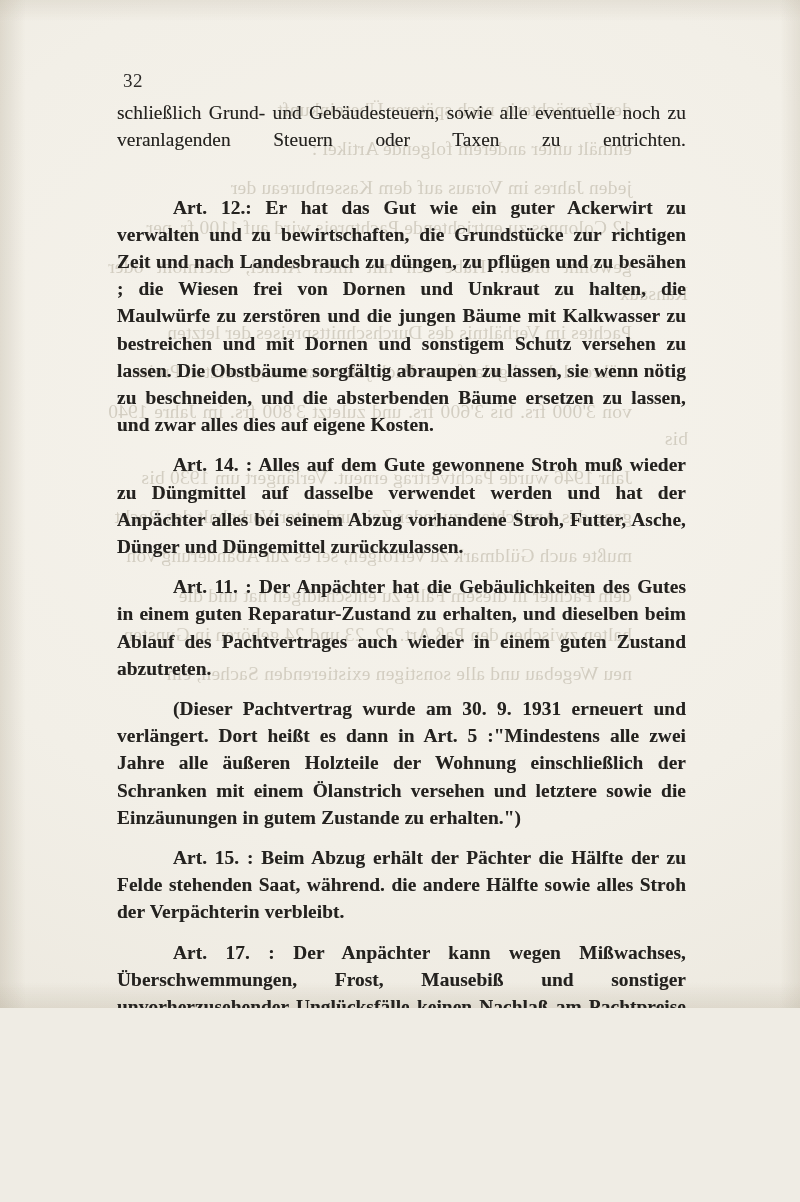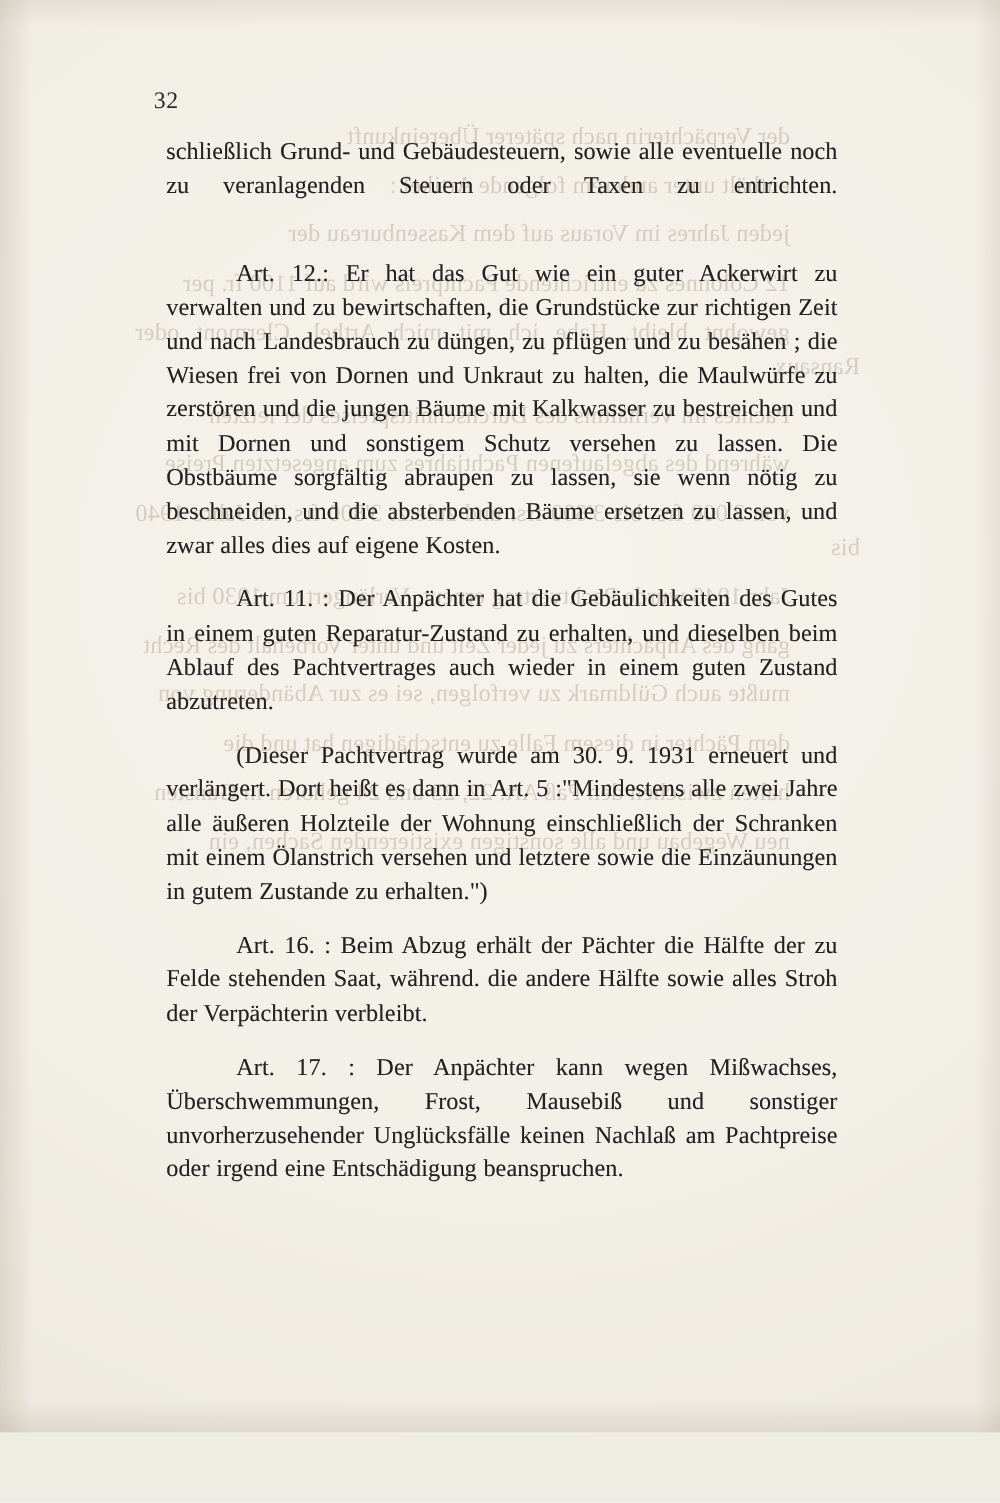--- a/index.html
+++ b/index.html
@@ -11,21 +11,21 @@
     height: 1202px;
     background: #efece4;
     font-family: "Liberation Serif", "DejaVu Serif", serif;
     overflow: hidden;
   }
 
   
   #page {
     position: relative;
     width: 800px;
-    height: 1146px;
+    height: 1008px;
     background:
       radial-gradient(ellipse 120% 80% at 50% 40%, #f6f3ec 0%, #f2efe7 55%, #ebe7dd 100%);
     box-sizing: border-box;
     overflow: hidden;
   }
   
   #page::after {
     content: "";
     position: absolute;
     inset: 0;
@@ -73,35 +73,36 @@
 
   .folio {
     font-size: 19px;
     color: #2c2a28;
     margin: 0 0 7px 6px;
     line-height: 22px;
     letter-spacing: .5px;
   }
 
   .para {
-    margin: 16px;
+    margin: 0;
     font-size: 19.4px;
     line-height: 27.2px;
     color: #24221f;
     text-align: justify;
     text-justify: inter-word;
     letter-spacing: .05px;
     word-spacing: .4px;
     -webkit-font-smoothing: antialiased;
   }
   .para + .para {
     margin-top: 13px;
   }
   .para.indent {
     text-indent: 56px;
+    font-weight: bold;
   }
   
   .para.lastline-justify:after {
     content: "";
     display: inline-block;
     width: 100%;
   }
 
   
   .para {
@@ -132,24 +133,25 @@
 
   <div id="content">
 
     <div class="folio">32</div>
 
     <p class="para lastline-justify">schließlich Grund- und Gebäudesteuern, sowie alle eventuelle noch zu veranlagenden Steuern oder Taxen zu entrichten.</p>
 
     <p class="para indent">Art. 12.: Er hat das Gut wie ein guter Ackerwirt zu verwalten und zu bewirtschaften, die Grundstücke zur richtigen Zeit und nach Landesbrauch zu düngen, zu pflügen und zu besähen ; die Wiesen frei von Dornen und Unkraut zu halten, die Maulwürfe zu zerstören und die jungen Bäume mit Kalkwasser zu bestreichen und mit Dornen und sonstigem Schutz versehen zu lassen. Die Obstbäume sorgfältig abraupen zu lassen, sie wenn nötig zu beschneiden, und die absterbenden Bäume ersetzen zu lassen, und zwar alles dies auf eigene Kosten.</p>
 
 
+    <p class="para indent">Art. 14. : Alles auf dem Gute gewonnene Stroh muß wieder zu Düngmittel auf dasselbe verwendet werden und hat der Anpächter alles bei seinem Abzug vorhandene Stroh, Futter, Asche, Dünger und Düngemittel zurückzulassen.</p>
 
     <p class="para indent">Art. 11. : Der Anpächter hat die Gebäulichkeiten des Gutes in einem guten Reparatur-Zustand zu erhalten, und dieselben beim Ablauf des Pachtvertrages auch wieder in einem guten Zustand abzutreten.</p>
 
     <p class="para indent">(Dieser Pachtvertrag wurde am 30. 9. 1931 erneuert und verlängert. Dort heißt es dann in Art. 5 :"Mindestens alle zwei Jahre alle äußeren Holzteile der Wohnung einschließlich der Schranken mit einem Ölanstrich versehen und letztere sowie die Einzäunungen in gutem Zustande zu erhalten.")</p>
 
-    <p class="para indent">Art. 16. : Beim Abzug erhält der Pächter die Hälfte der zu Felde stehenden Saat, während. die andere Hälfte sowie alles Stroh der Verpächterin verbleibt.</p>
+    <p class="para indent">Art. 15. : Beim Abzug erhält der Pächter die Hälfte der zu Felde stehenden Saat, während. die andere Hälfte sowie alles Stroh der Verpächterin verbleibt.</p>
 
     <p class="para indent">Art. 17. : Der Anpächter kann wegen Mißwachses, Überschwemmungen, Frost, Mausebiß und sonstiger unvorherzusehender Unglücksfälle keinen Nachlaß am Pachtpreise oder irgend eine Entschädigung beanspruchen.</p>
 
 
   </div>
 </div>
 
 </body></html>

